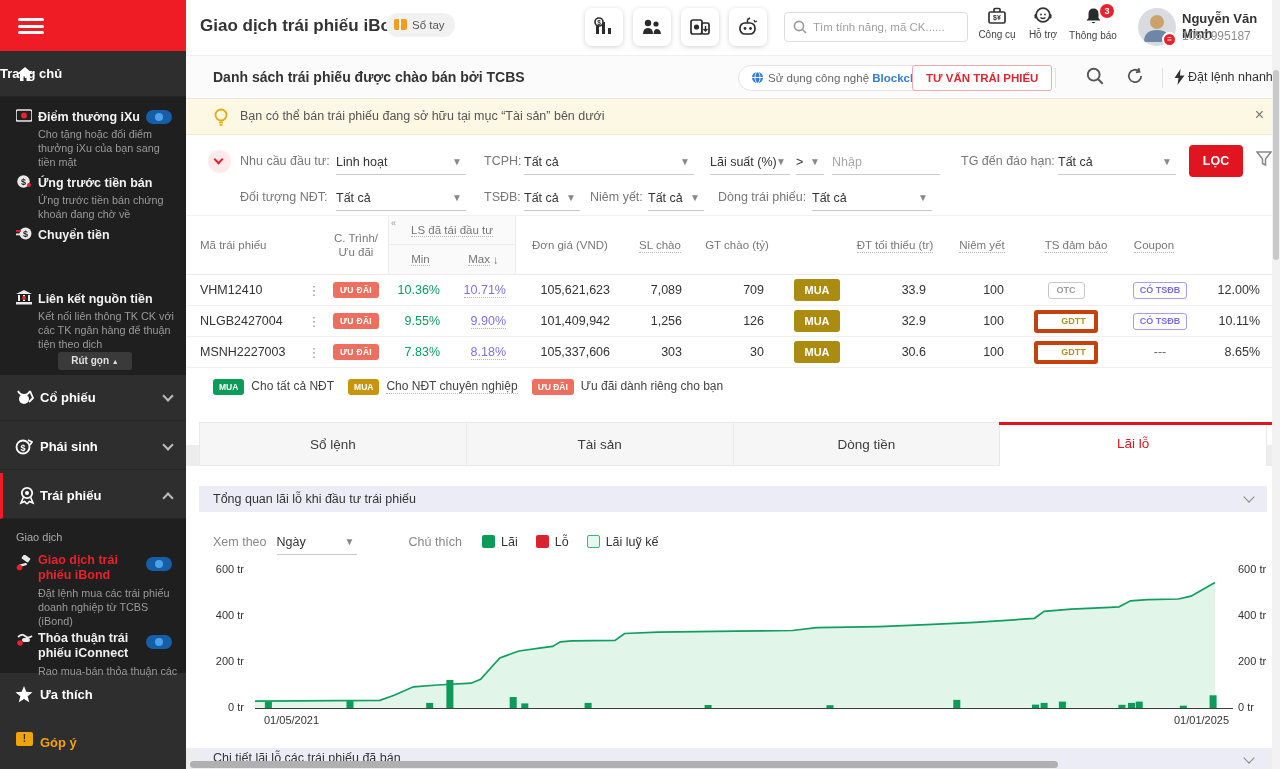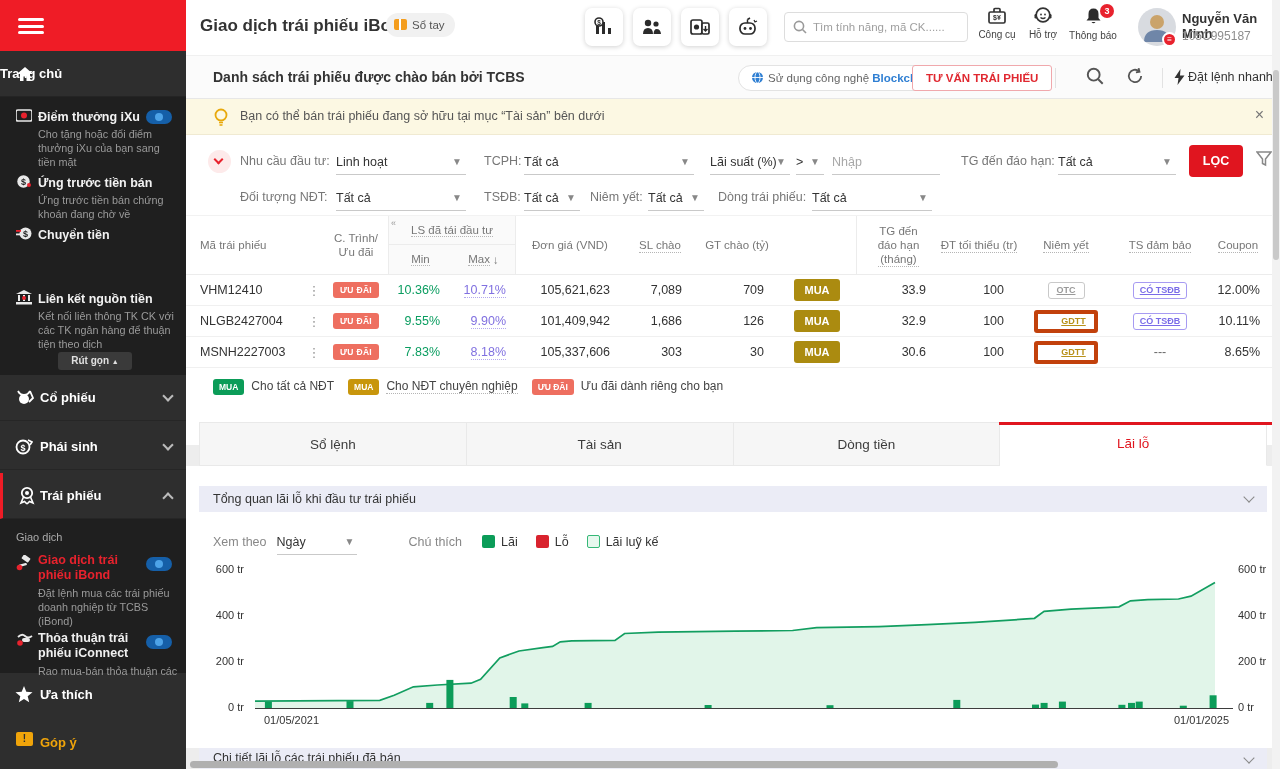--- a/index.html
+++ b/index.html
@@ -102,21 +102,21 @@
   #ls-group .chev2{ position:absolute; left:2px; top:2px; font-size:9px; color:#999;}
   .u-dot{ border-bottom:1px dotted #b5b5b5;}
   .cell{ display:flex; align-items:center; justify-content:flex-end; padding-right:14px;}
   .cell.c{ justify-content:center; padding-right:0;}
   .cell.l{ justify-content:flex-start; padding-right:0;}
   .dots3{ color:#999; font-size:13px; cursor:pointer; letter-spacing:0;}
   .promo-badge{ background:#ee6f60; color:#fff; font-size:8.5px; font-weight:bold; border-radius:3px; padding:3px 7px; letter-spacing:.3px;}
   .min-v{ color:#0a9d60;}
   .max-v{ color:#8070e0; border-bottom:1px dotted #b3a8f0;}
   .buy-btn{ width:46px; height:22px; background:#ab8b10; color:#fff; border:none; border-radius:3px; font-size:11px; font-weight:bold; cursor:pointer;}
-  .tag{ font-size:9px; font-weight:bold; border-radius:3px; padding:2.5px 8px; background:#fff;text-decoration:underline;}
+  .tag{ font-size:9px; font-weight:bold; border-radius:3px; padding:2.5px 8px; background:#fff;}
   .tag.otc{ border:1px solid #c9c9c9; color:#9a9a9a;}
   .tag.gdtt{ border:4px solid #c2410c; color:#b8911a;padding-left:23px;}
   .tag.tsdb{ border:1px solid #a79bf2; color:#7a6ce8; padding:2.5px 6px;}
   
   #tbl-legend{ position:absolute; left:27px; top:244px; display:flex; align-items:center; gap:14px; font-size:12px; color:#444;}
   .lg-badge{ color:#fff; font-size:8.5px; font-weight:bold; border-radius:3px; padding:3px 6px; margin-right:7px;}
   .lg-green{ background:#0b9c58;} .lg-gold{ background:#c8960c;} .lg-red{ background:#ee6f60;}
   
   #tabs{ position:absolute; left:13px; top:422px; width:1068px; height:44px; display:flex;}
   .tab{ flex:1; background:#f6f6f6; border:1px solid #e9e9e9; border-left:none; display:flex; align-items:center; justify-content:center; font-size:13.5px; color:#3c3c3c; cursor:pointer; position:relative;}
@@ -445,23 +445,20 @@
             <div>
                 <span class="u-dot">Min</span>
               </div>
             <div><span class="u-dot">Max</span>&nbsp;<span>↓</span></div>
           </div>
         </div>
         <div class="hc col-price">Đơn giá (VND)</div>
         <div class="hc col-qty"><span class="u-dot">SL chào</span></div>
         <div class="hc col-val">GT chào (tỷ)</div>
         <div class="hc col-buy"></div>
-        <div class="hc col-mat" style="border-left:1px solid #ececec;"><span class="u-dot">TG đến
-đáo hạn
-(tháng)</span></div>
         <div class="hc col-inv"><span class="u-dot">ĐT tối thiểu (tr)</span></div>
         <div class="hc col-list"><span class="u-dot">Niêm yết</span></div>
         <div class="hc col-coll"><span class="u-dot">TS đảm bảo</span></div>
         <div class="hc col-coup"><span class="u-dot">Coupon</span></div>
       </div>
 
       <div class="trow">
         <div class="cell l col-code">VHM12410</div>
         <div class="cell c col-dots">
             <span class="dots3">⋮</span>
@@ -496,21 +493,21 @@
             <span class="dots3">⋮</span>
           </div>
         <div class="cell c col-promo">
             <span class="promo-badge">ƯU ĐÃI</span>
           </div>
         <div class="cell col-min min-v">9.55%</div>
         <div class="cell col-max" style="padding-right:10px;">
             <span class="max-v">9.90%</span>
           </div>
         <div class="cell col-price">101,409,942</div>
-        <div class="cell col-qty">1,686</div>
+        <div class="cell col-qty">1,256</div>
         <div class="cell col-val">126</div>
         <div class="cell c col-buy">
             <button class="buy-btn">MUA</button>
           </div>
         <div class="cell col-mat">32.9</div>
         <div class="cell col-inv">100</div>
         <div class="cell c col-list">
             <span class="tag gdtt">GDTT</span>
           </div>
         <div class="cell c col-coll">

